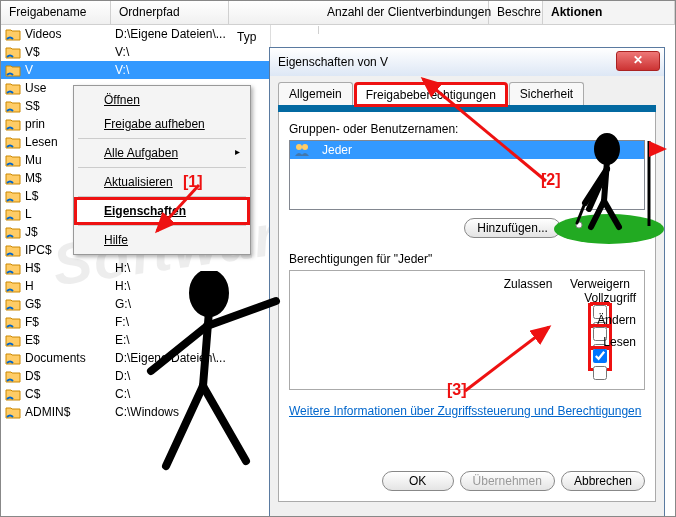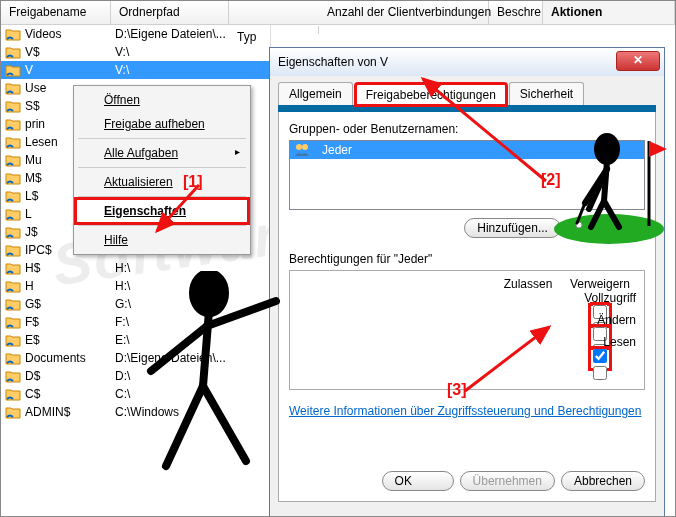--- a/index.html
+++ b/index.html
@@ -44,21 +44,21 @@
 .tab-highlight { outline:3px solid #e11; outline-offset:-2px; }
 
 .dlg-body { background:#fff; margin:0 8px 8px 8px; border:1px solid #aaa; border-top:none; padding:10px; height:390px; position:relative; }
 
 .group-label { margin-bottom:4px; }
 .group-list { border:1px solid #828790; height:70px; background:#fff; }
 .group-item { background:#3399ff; color:#fff; padding:2px 4px; display:flex; align-items:center; gap:12px; }
 .group-icon { width:16px; height:14px; }
 
 .btn-row { display:flex; justify-content:flex-end; gap:6px; margin-top:8px; }
-.btn { padding:2px 12px; border:1px solid #888; background:linear-gradient(#fff,#e4e4e4); border-radius:10px; min-width:72px; text-align:left; }
+.btn { padding:2px 12px; border:1px solid #888; background:linear-gradient(#fff,#e4e4e4); border-radius:10px; min-width:72px; text-align:center; }
 .btn.disabled { color:#999; }
 
 .perm-label { margin-top:14px; margin-bottom:4px; }
 .perm-table { border:1px solid #aaa; padding:6px 8px; height:120px; position:relative; }
 .perm-head { display:flex; }
 .perm-head .spacer { flex:1; }
 .perm-head .col { width:72px; text-align:center; }
 .perm-row { display:flex; align-items:flex-end; height:22px;flex-direction:column; }
 .perm-row .pn { flex:1; }
 .perm-row .cb { width:72px; text-align:center; }

